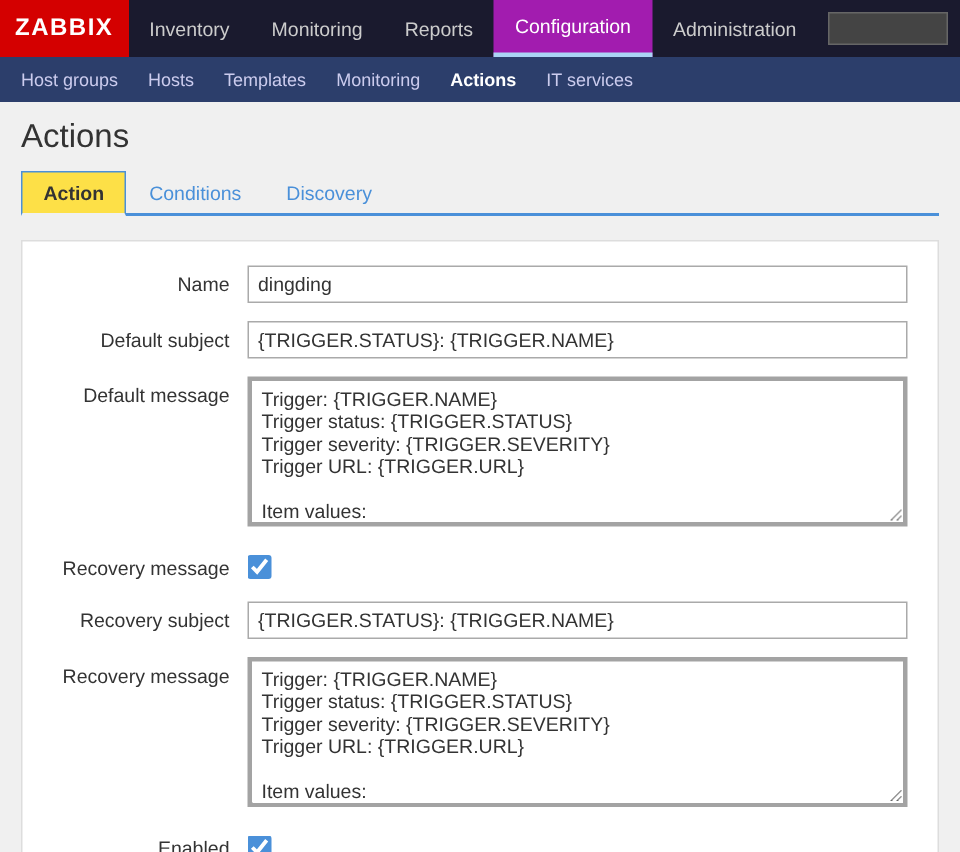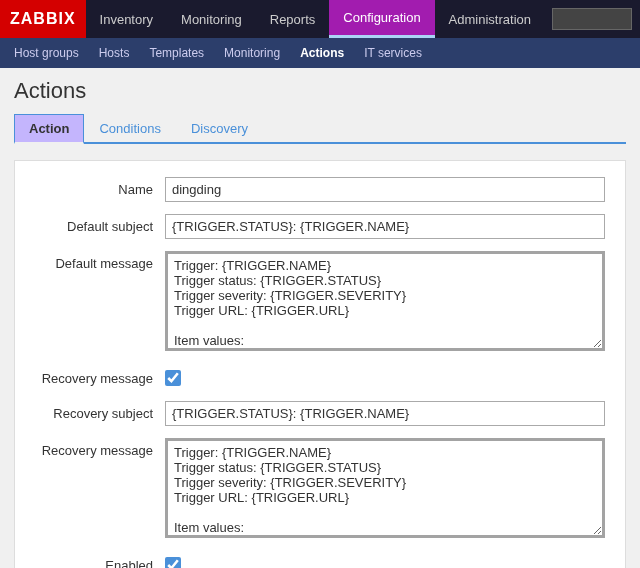--- a/index.html
+++ b/index.html
@@ -102,21 +102,21 @@
       cursor: pointer;
       font-size: 13px;
       color: #4a90d9;
       border: 1px solid transparent;
       border-bottom: none;
       margin-bottom: -2px;
     }
     .tab.active {
       color: #333;
       border-color: #4a90d9 #4a90d9 #f0f0f0;
-      background: #c4b5fd;
+      background: #fde047;
       font-weight: bold;
       border-bottom: 2px solid #f0f0f0;
     }
 
     
     .form-body {
       background: #fff;
       border: 1px solid #ddd;
       padding: 16px 20px 20px 20px;
     }

